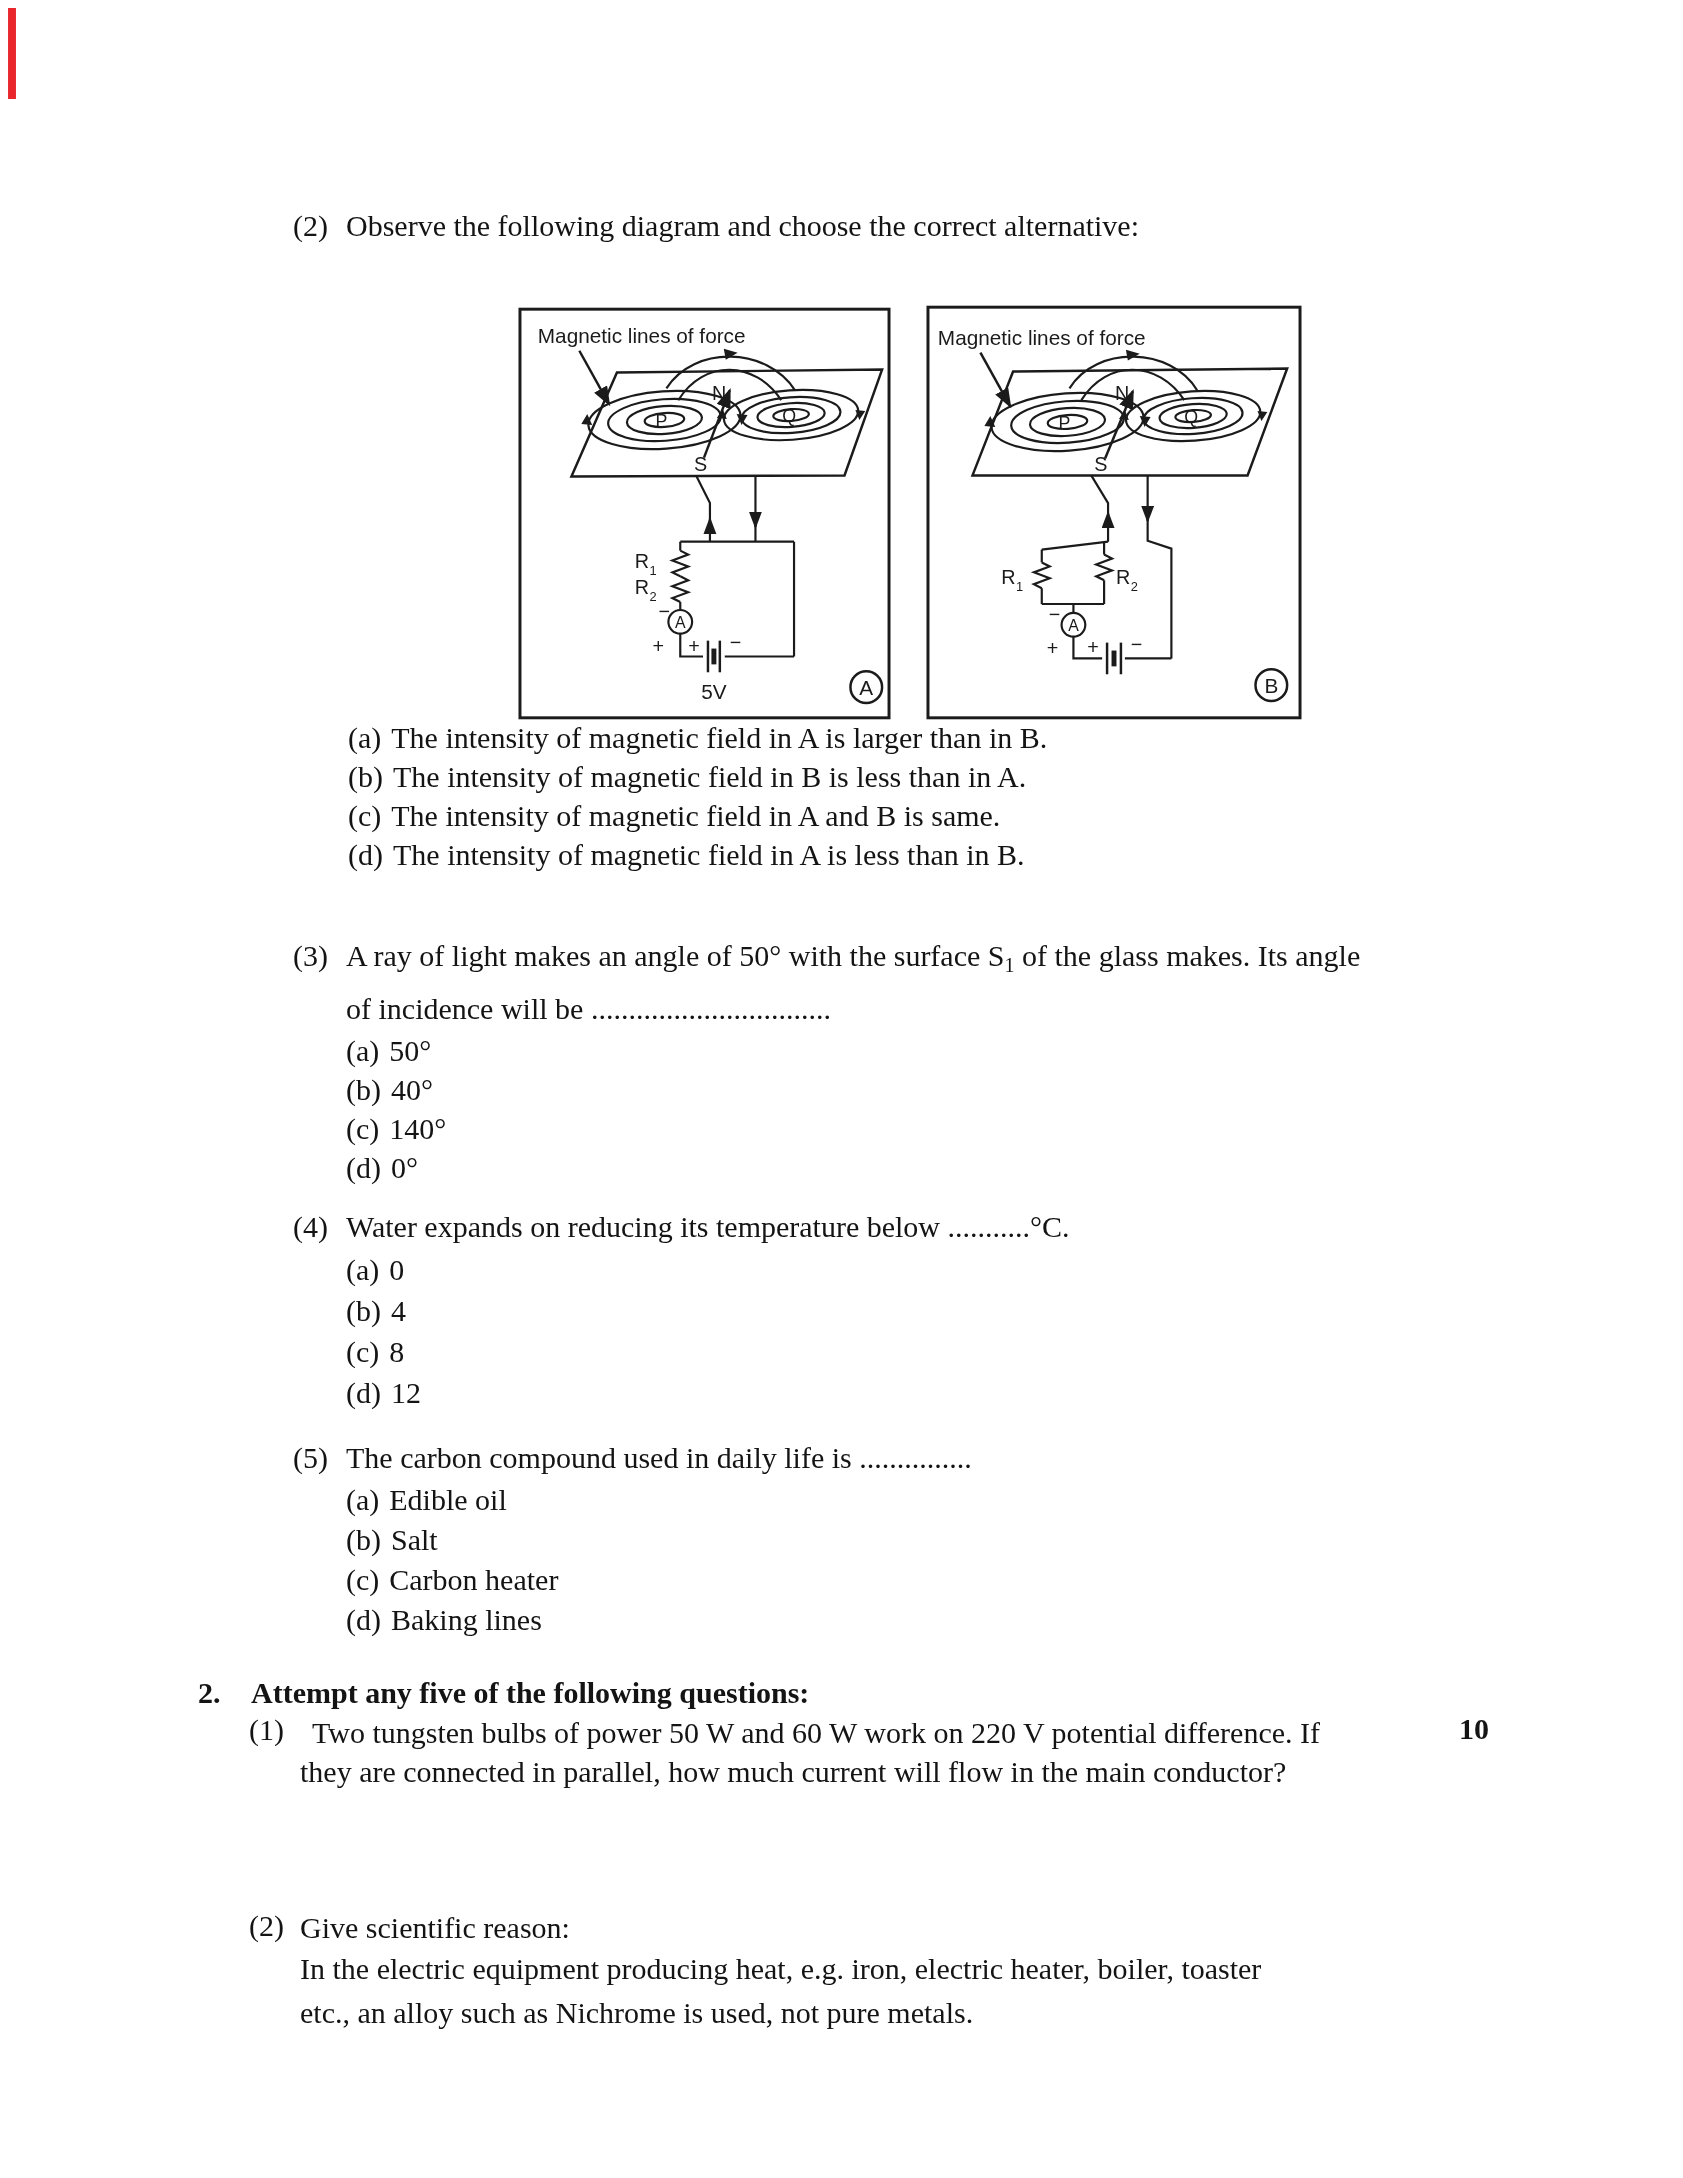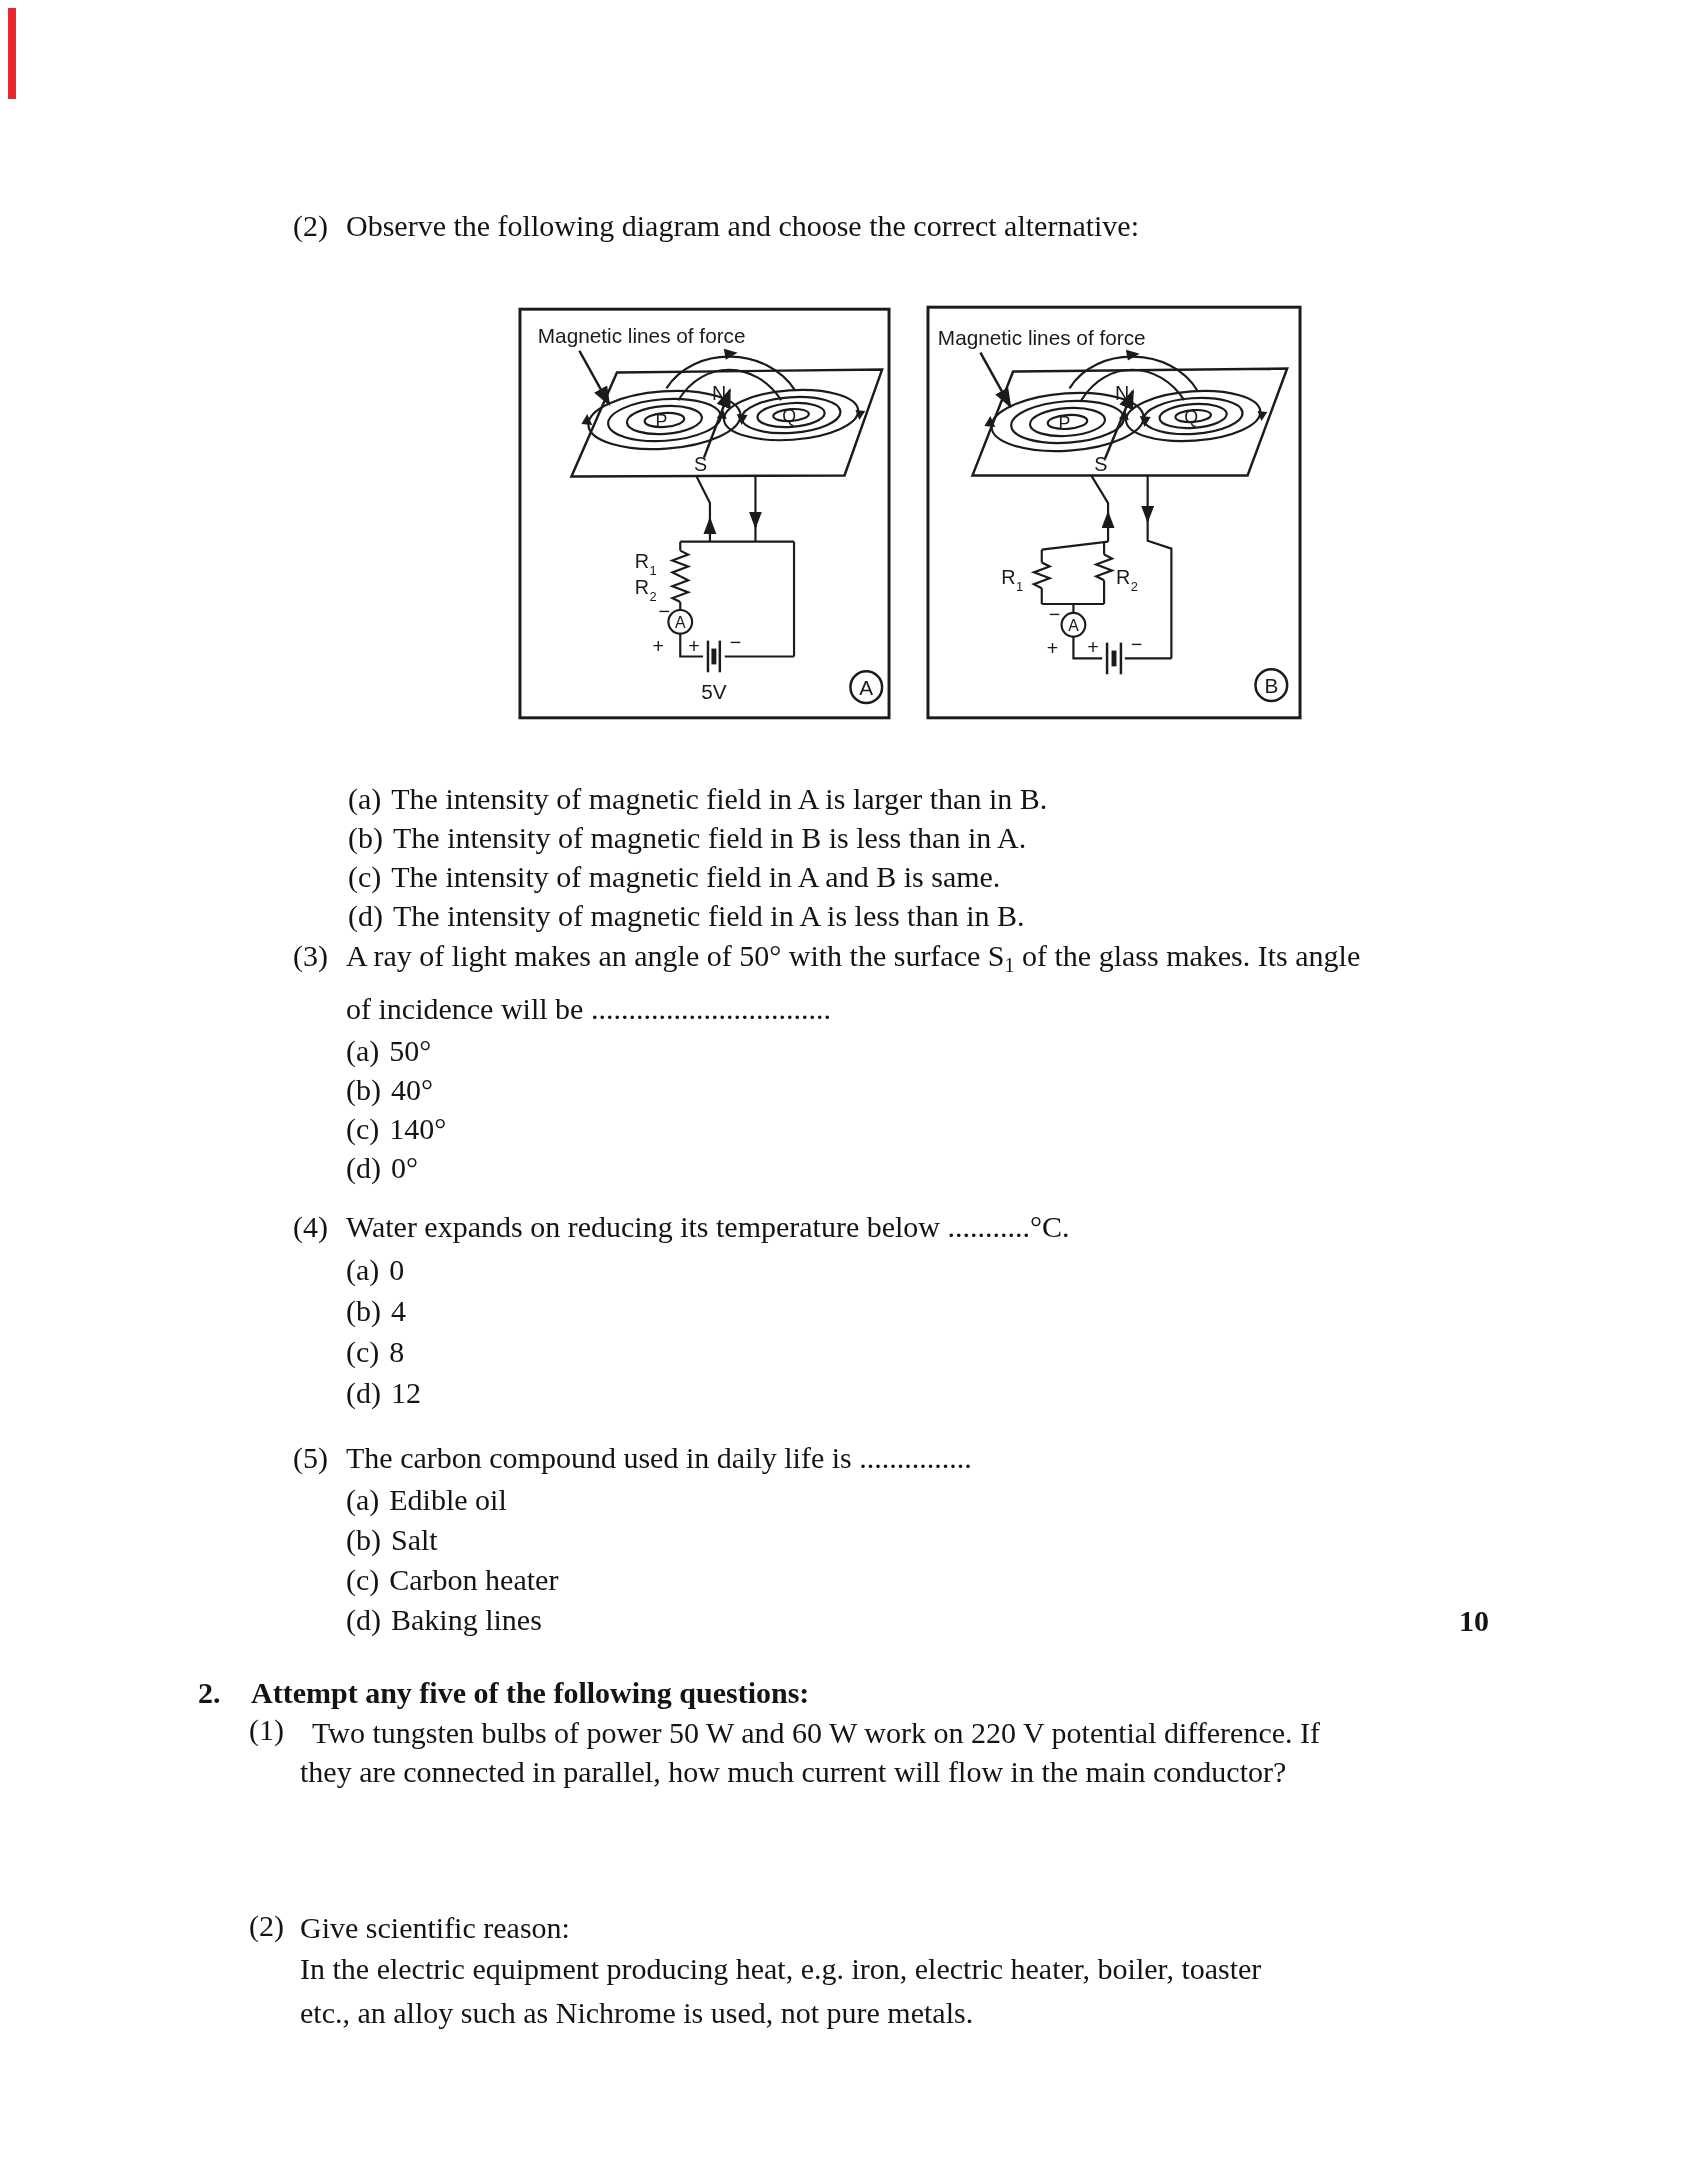--- a/index.html
+++ b/index.html
@@ -168,21 +168,21 @@
   <line x1="183" y1="341" x2="183" y2="373" class="w25"></line>
   <line x1="190" y1="349" x2="190" y2="365" stroke="#1b1b1b" stroke-width="5"></line>
   <line x1="197" y1="341" x2="197" y2="373" class="w25"></line>
   <text x="163" y="353" class="svg-label">+</text>
   <text x="207" y="349" class="svg-label">−</text>
   <path d="M201,357 L248,357" class="w"></path>
   <circle cx="349" cy="384" r="16" class="w25"></circle>
   <text x="349" y="392" text-anchor="middle" class="svg-flabel">B</text>
 </svg>
 
-<div class="abs t" style="left:348px;top:779px">
+<div class="abs t" style="left:348px;top:718px">
   <div class="opt"><span class="olabel">(a)</span><span>The intensity of magnetic field in A is larger than in B.</span></div>
   <div class="opt"><span class="olabel">(b)</span><span>The intensity of magnetic field in B is less than in A.</span></div>
   <div class="opt"><span class="olabel">(c)</span><span>The intensity of magnetic field in A and B is same.</span></div>
   <div class="opt"><span class="olabel">(d)</span><span>The intensity of magnetic field in A is less than in B.</span></div>
 </div>
 
 <div class="abs t" style="left:293px;top:934px">
   <div class="qrow lh44">
     <span class="qnum">(3)</span>
     <span><span>A ray of light makes an angle of 50° with the surface S</span><sub class="s1">1</sub><span> of the glass makes. Its angle</span></span>
@@ -219,21 +219,21 @@
     <div class="opt lh40"><span class="olabel">(b)</span><span>Salt</span></div>
     <div class="opt lh40"><span class="olabel">(c)</span><span>Carbon heater</span></div>
     <div class="opt lh40"><span class="olabel">(d)</span><span>Baking lines</span></div>
   </div>
 </div>
 
 <div class="abs t qrow bold" style="left:198px;top:1674px">
   <span class="qnum">2.</span>
   <span><span>Attempt any </span><span class="bi">five</span><span> of the following questions:</span></span>
 </div>
-<div class="abs t bold" style="left:1459px;top:1602px">10</div>
+<div class="abs t bold" style="left:1459px;top:1710px">10</div>
 
 <div class="abs sq" style="left:249px;top:1713px">
   <span class="snum">(1)</span>
   <div class="ln lh39 ml12">Two tungsten bulbs of power 50 W and 60 W work on 220 V potential difference. If</div>
   <div class="ln lh39">they are connected in parallel, how much current will flow in the main conductor?</div>
 </div>
 
 <div class="abs sq" style="left:249px;top:1831px">
   <span class="snum">(2)</span>
   <div class="ln lh38">Give scientific reason:</div>

